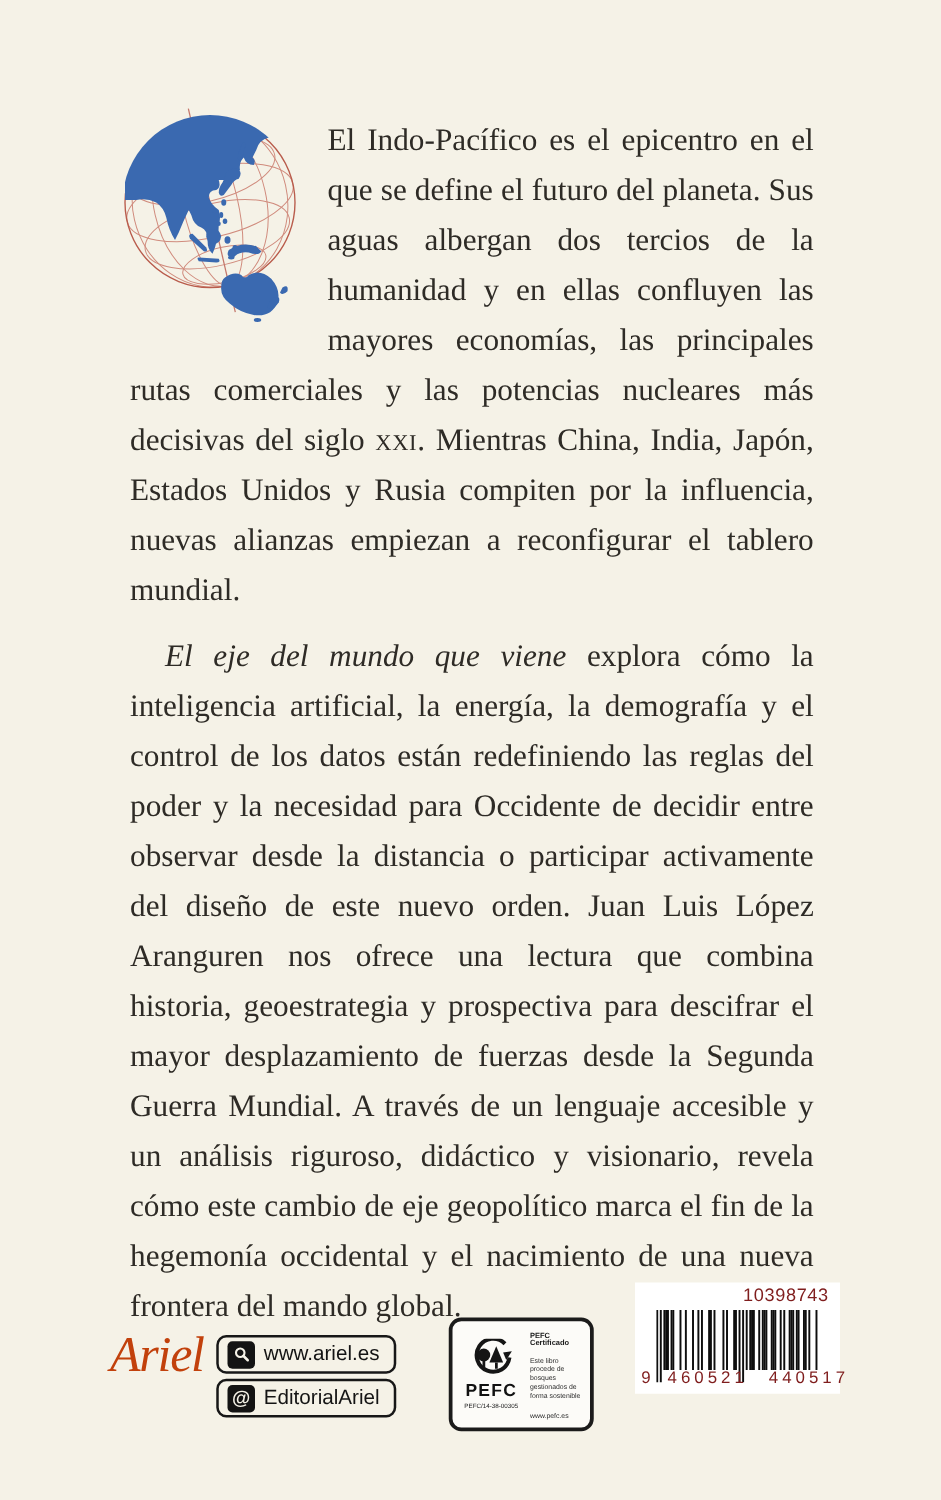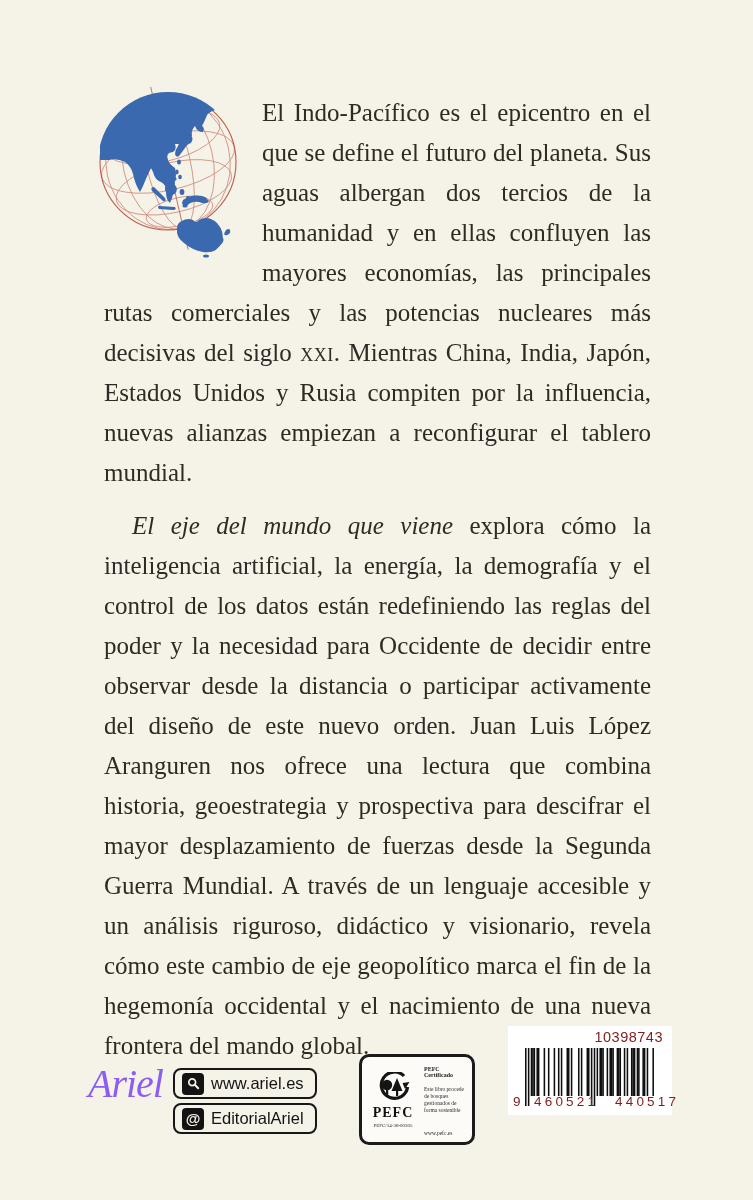--- a/index.html
+++ b/index.html
@@ -17,21 +17,21 @@
   .synopsis p{margin:0;}
   .synopsis p + p{margin-top:13px; text-indent:28px;}
   .wrap-spacer{float:left; width:158px; height:176px;}
   .it{font-style:italic;margin-top:40px;}
   .sc{font-variant:small-caps; letter-spacing:0.5px;}
   
   .globe{position:absolute; left:95px; top:80px; width:150px; height:178px;}
   
   .ariel-logo{
     position:absolute; left:88px; top:1060px;
-    font-style:italic; font-size:40px; letter-spacing:-1px; color:#8b5cf6;
+    font-style:italic; font-size:40px; letter-spacing:-1px; color:#c2410c;
   }
   .linkbox{
     position:absolute; left:173px; width:144px; height:31px;
     border:2px solid #171717; border-radius:8px; box-sizing:border-box;
     display:flex; align-items:center; gap:7px; padding-left:7px;
     background:transparent;
   }
   .linkbox .chip{
     width:22px; height:22px; border-radius:4px; background:#131313;
     display:flex; align-items:center; justify-content:center; flex:0 0 auto;
@@ -41,21 +41,21 @@
   .linkbox .lbl{
     font-family:"Liberation Sans",sans-serif; font-size:16.5px; color:#141414;
     white-space:nowrap;
   }
   .box-web{top:1068px;}
   .box-social{top:1103px;}
   
   .pefc{
     position:absolute; left:359px; top:1054px; width:116px; height:91px;
     background:#fcfbf8; border:3px solid #1b1b1b; border-radius:10px;
-    box-sizing:border-box; display:flex; font-family:Liberation Serif, serif;
+    box-sizing:border-box; display:flex; font-family:Liberation Sans, sans-serif;
   }
   .pefc-left{width:54px; display:flex; flex-direction:column; align-items:center;
     justify-content:center; padding-left:4px;}
   .pefc-acronym{font-weight:bold; font-size:14px; letter-spacing:1px; color:#111;
     margin-top:1px;}
   .pefc-code{font-size:5px; color:#222; margin-top:2px; white-space:nowrap;}
   .pefc-right{flex:1; padding:9px 4px 6px 4px; display:flex; flex-direction:column;}
   .pefc-title{font-size:6px; font-weight:bold; color:#1a1a1a;}
   .pefc-body{font-size:5.5px; line-height:7px; color:#2a2a2a; margin-top:8px;}
   .pefc-url{font-size:5.5px; color:#2a2a2a; margin-top:auto;}

